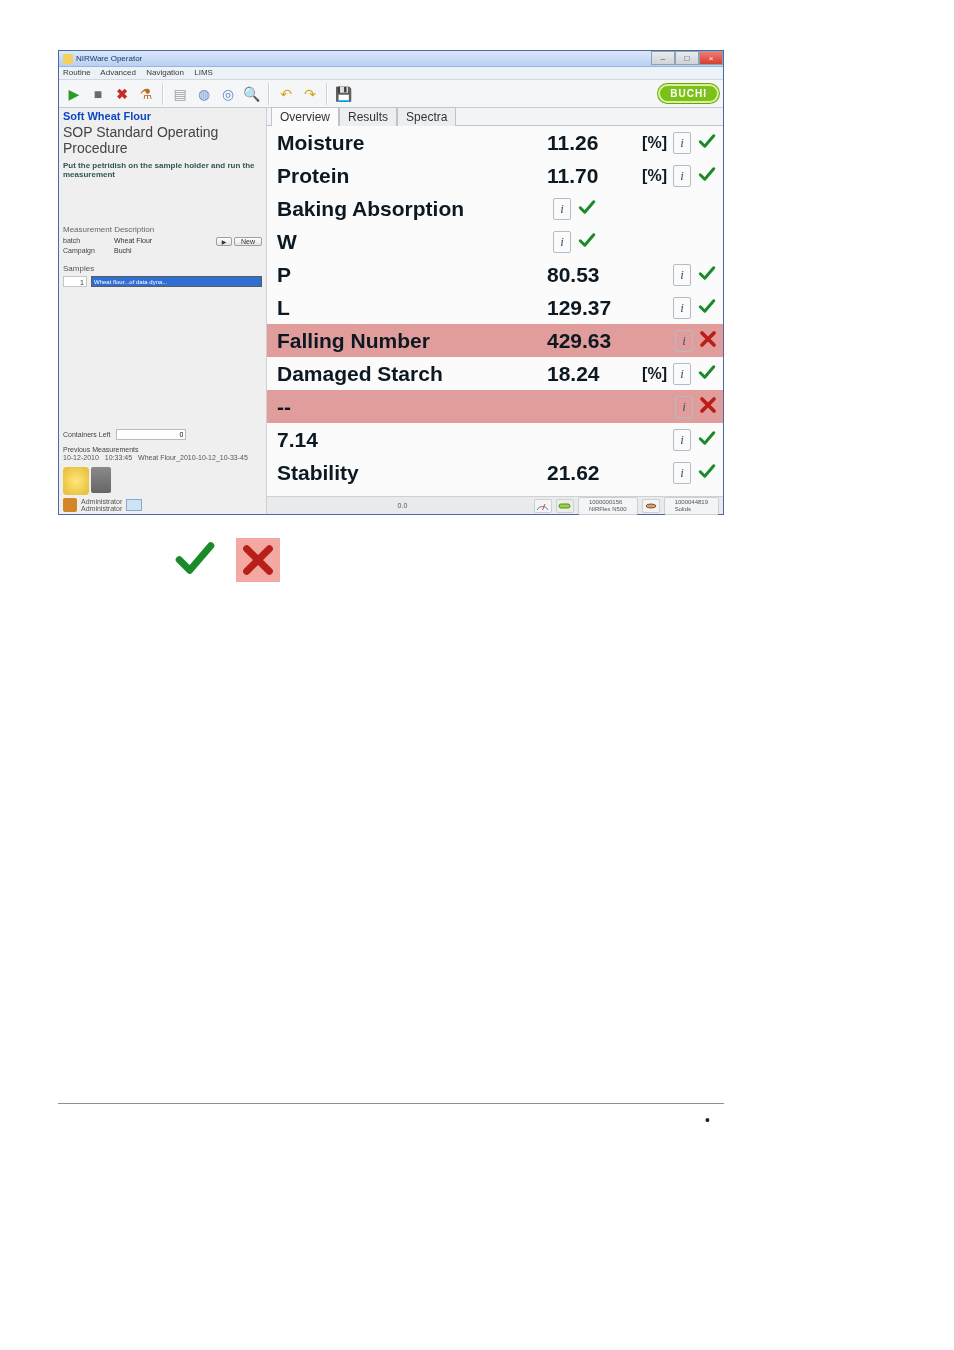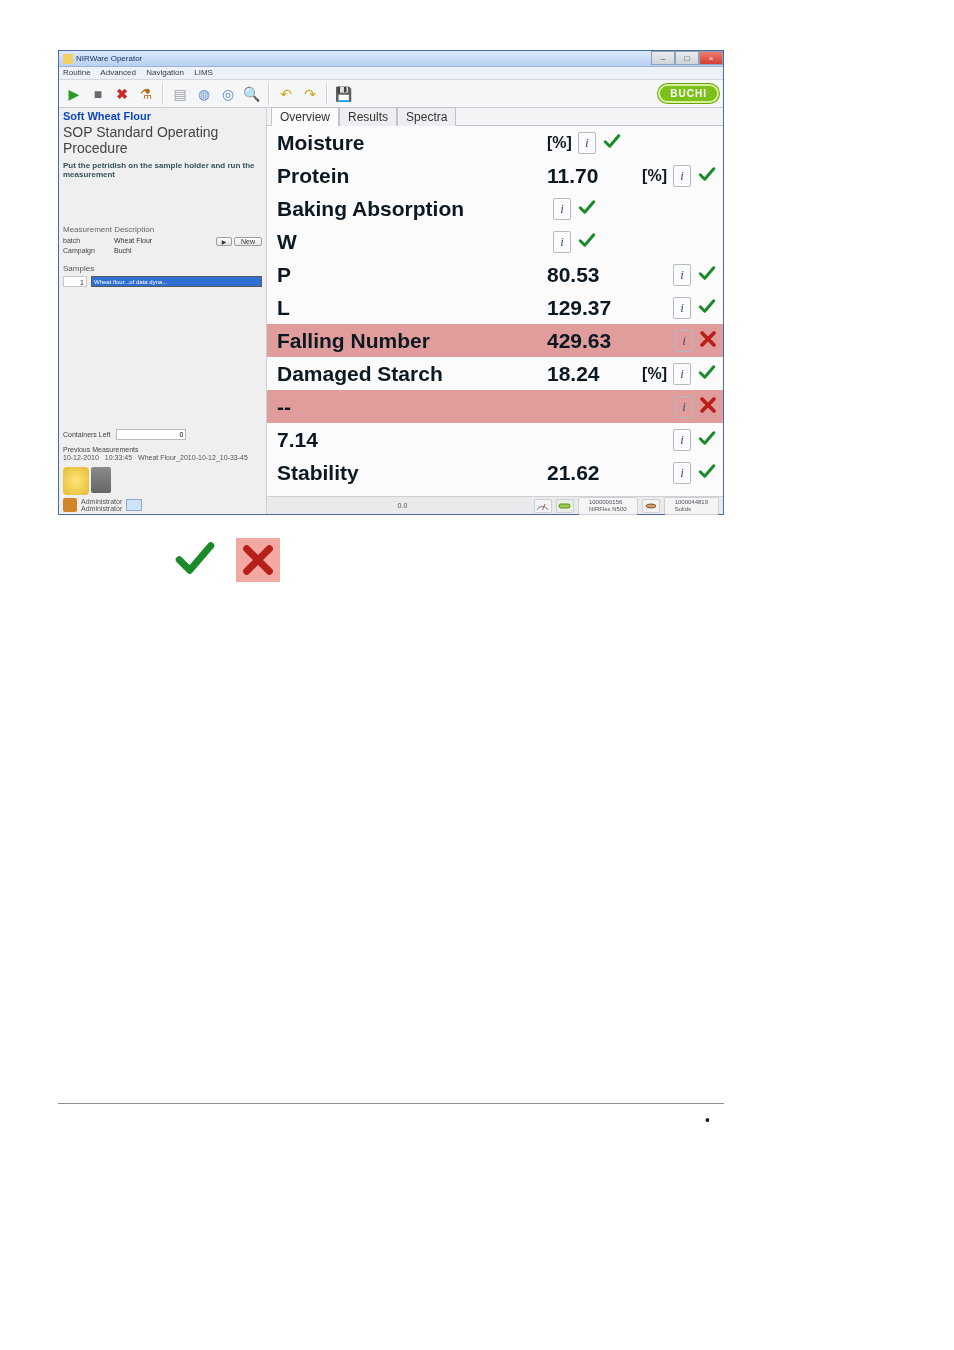--- a/index.html
+++ b/index.html
@@ -267,20 +267,21 @@
     <div class="main">
       <div class="main-tabs">
         <div class="tab active">Overview</div>
         <div class="tab">Results</div>
         <div class="tab">Spectra</div>
       </div>
       <div class="results-area" id="results-area">
 
       <div class="res-row">
               <div class="name">Moisture</div>
+              <div class="value">11.26</div>
               <div class="unit">[%]</div>
               <div class="info">i</div>
               <div class="status-ok"><svg viewBox="0 0 24 24">
                   <path d="M3 13 L9 19 L21 5" fill="none" stroke="#1b8a28" stroke-width="4" stroke-linecap="round" stroke-linejoin="round"></path>
                 </svg></div>
             </div>
             <div class="res-row">
               <div class="name">Protein</div>
               <div class="value">11.70</div>
               <div class="unit">[%]</div>

